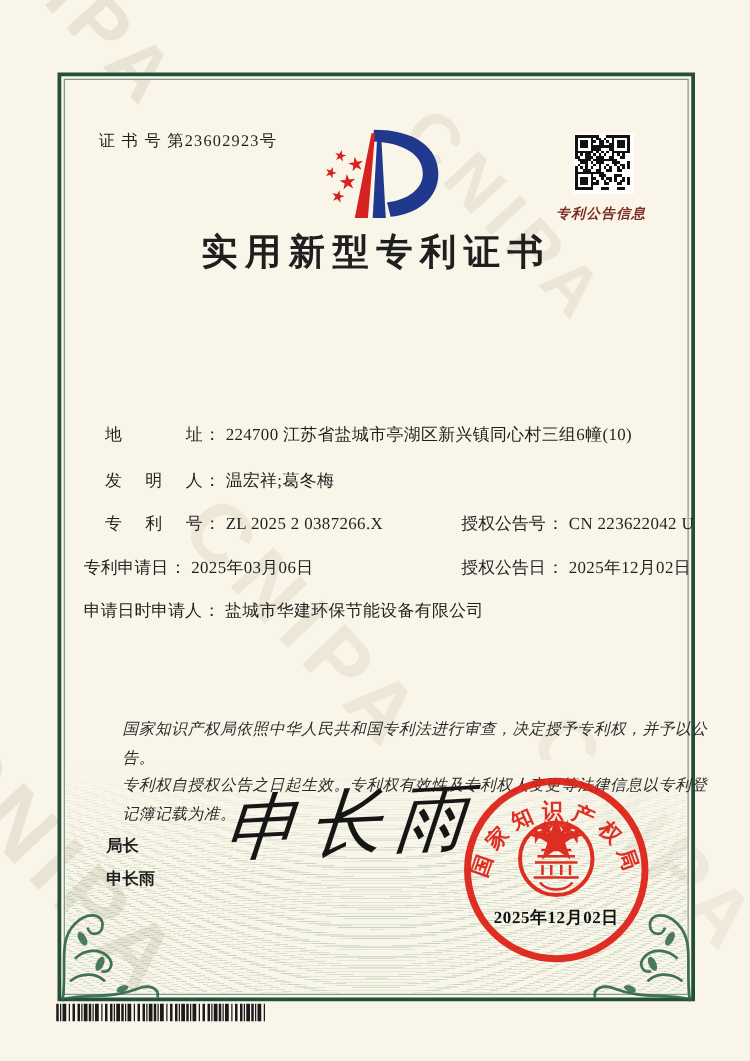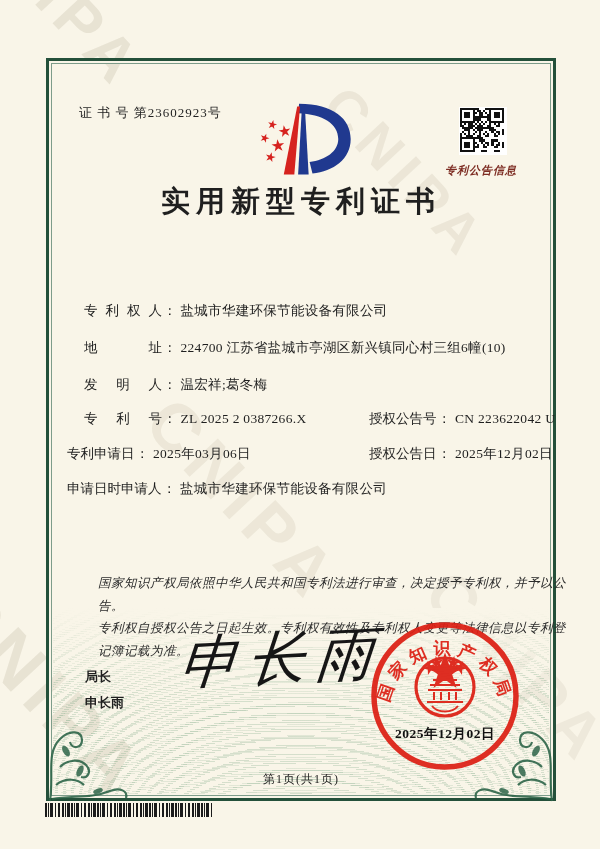--- a/index.html
+++ b/index.html
@@ -341,23 +341,20 @@
           <rect x="12" y="20" width="1" height="1"></rect>
           <rect x="16" y="20" width="1" height="1"></rect>
           <rect x="17" y="20" width="1" height="1"></rect>
           <rect x="18" y="20" width="1" height="1"></rect>
         </svg>
     </div>
     <div class="qrcap">专利公告信息</div>
 
     <div class="title">实用新型专利证书</div>
 
-    <div class="row r2 just">
-      <span class="lbl">专利权人</span><span class="colon">：</span><span class="val">盐城市华建环保节能设备有限公司</span>
-    </div>
     <div class="row r3 just">
       <span class="lbl">地址</span><span class="colon">：</span><span class="val">224700 江苏省盐城市亭湖区新兴镇同心村三组6幢(10)</span>
     </div>
     <div class="row r4 just">
       <span class="lbl">发明人</span><span class="colon">：</span><span class="val">温宏祥;葛冬梅</span>
     </div>
     <div class="row r5 just">
       <span class="lbl">专利号</span><span class="colon">：</span><span class="val">ZL 2025 2 0387266.X</span>
       <span class="col2"><span>授权公告号</span><span class="colon">：</span><span class="val">CN 223622042 U</span></span>
     </div>
@@ -402,21 +399,20 @@
               <path d="M-11,5 V13 M-4,5 V13 M4,5 V13 M11,5 V13"></path>
               <path d="M-18,15 H18"></path>
               <path d="M-13,19 A15,11 0 0 0 13,19"></path>
             </g>
           </g>
         </g>
       </svg>
       <div class="seal-date">2025年12月02日</div>
     </div>
 
-    <div class="footer">第1页(共1页)</div>
 
     <svg class="flourish left" viewBox="0 0 92 96">
       <g stroke="#2e6549" fill="none" stroke-width="2.2" opacity="0.9">
         <path d="M4,94 C8,66 0,46 14,32 C24,22 36,24 36,33 C36,41 26,43 24,35"></path>
         <path d="M6,92 C26,88 44,92 64,84 C74,80 82,84 80,91"></path>
         <path d="M14,60 C22,52 34,52 40,58 C46,64 42,72 35,70"></path>
         <path d="M10,78 C20,70 32,72 38,78"></path>
       </g>
       <g fill="#2e6549" opacity="0.85">
         <ellipse cx="20" cy="44" rx="3" ry="6" transform="rotate(-30 20 44)"></ellipse>

